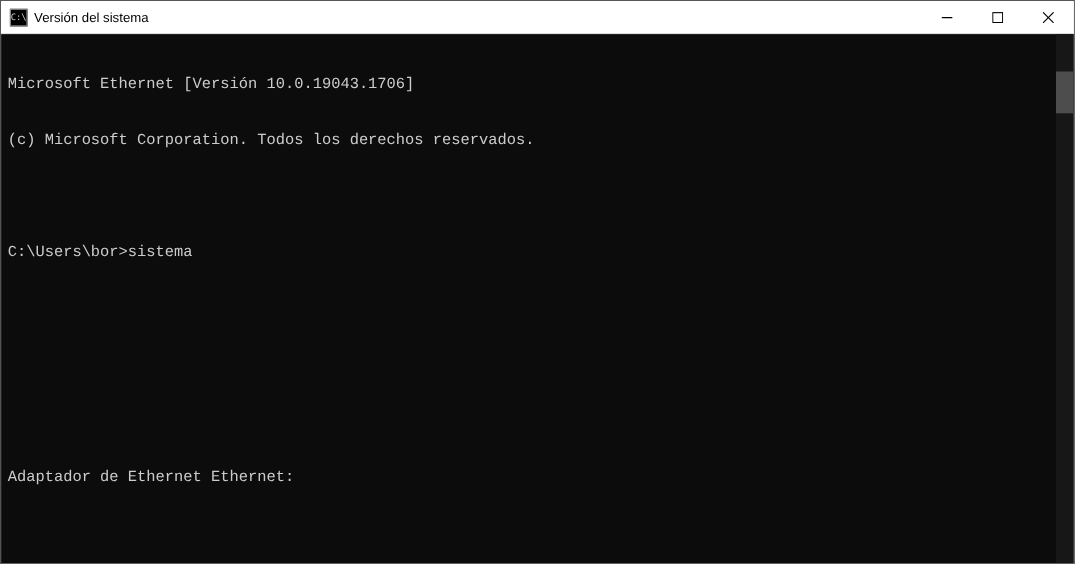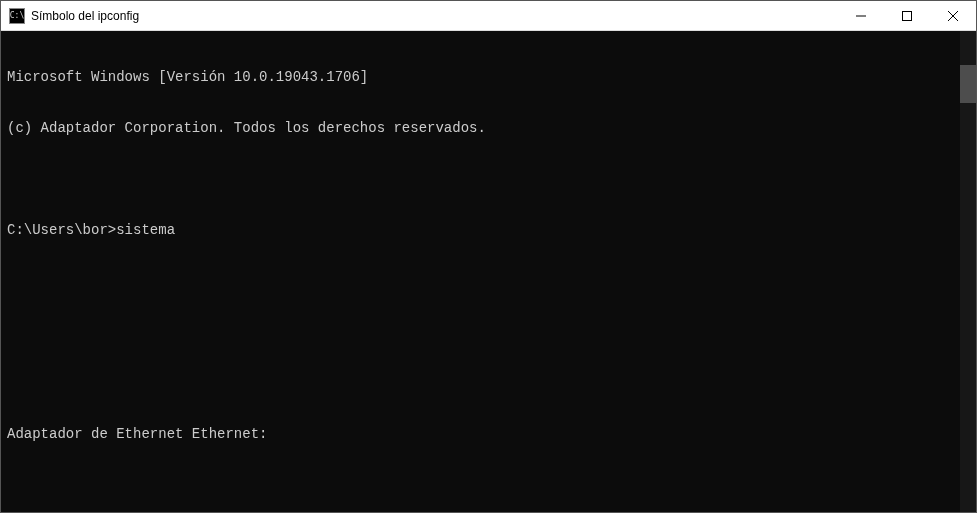--- a/index.html
+++ b/index.html
@@ -86,21 +86,21 @@
       background: #4d4d4d;
     }
     .line { min-height: 17px; }
   </style>
 </head>
 <body>
 
 <div class="window">
   <div class="titlebar">
     <div class="titlebar-icon">C:\</div>
-    <div class="titlebar-title">Símbolo del ipconfig</div>
+    <div class="titlebar-title">Versión del sistema</div>
     <div class="titlebar-controls">
       <div class="titlebar-btn">
         <svg viewBox="0 0 10 10">
             <line x1="0" y1="5" x2="10" y2="5" stroke="#000" stroke-width="1"></line>
           </svg>
       </div>
       <div class="titlebar-btn">
         <svg viewBox="0 0 10 10">
             <rect x="0.5" y="0.5" width="9" height="9" fill="none" stroke="#000" stroke-width="1"></rect>
           </svg>
@@ -108,22 +108,22 @@
       <div class="titlebar-btn">
         <svg viewBox="0 0 10 10">
             <line x1="0" y1="0" x2="10" y2="10" stroke="#000" stroke-width="1"></line>
             <line x1="10" y1="0" x2="0" y2="10" stroke="#000" stroke-width="1"></line>
           </svg>
       </div>
     </div>
   </div>
 
   <div class="terminal">
-    <div class="line">Microsoft Windows [Versión 10.0.19043.1706]</div>
-    <div class="line">(c) Adaptador Corporation. Todos los derechos reservados.</div>
+    <div class="line">Microsoft Ethernet [Versión 10.0.19043.1706]</div>
+    <div class="line">(c) Microsoft Corporation. Todos los derechos reservados.</div>
     <div class="line"></div>
     <div class="line"><span>C:\Users\bor&gt;</span><span>sistema</span></div>
     <div class="line"></div>
     <div class="line"></div>
     <div class="line"></div>
     <div class="line">Adaptador de Ethernet Ethernet:</div>
     
     
     
     

